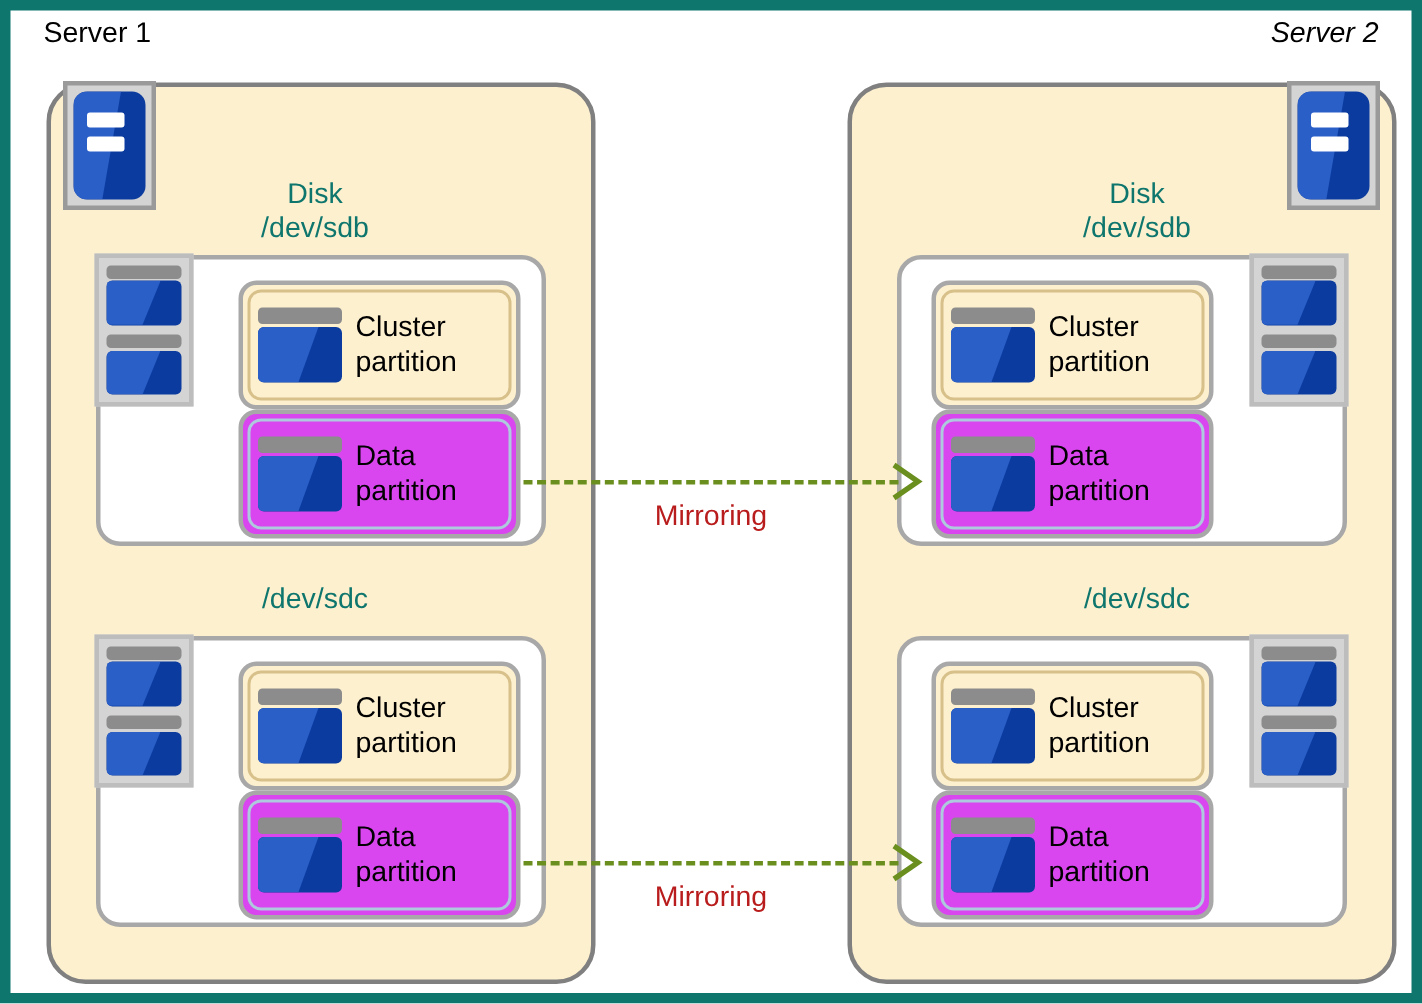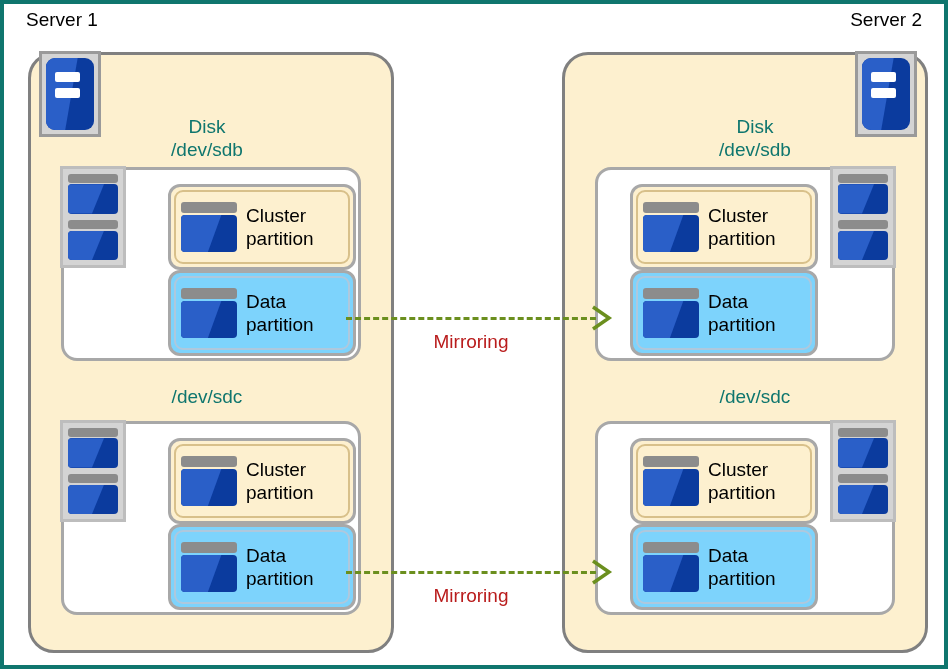--- a/index.html
+++ b/index.html
@@ -10,34 +10,34 @@
   body {
     font-family: "Liberation Sans", sans-serif;
   }
 
   #canvas {
     position: relative;
     width: 948px;
     height: 669px;
     background: #ffffff;
     box-sizing: border-box;
-    border: 4px solid #0f766e;
+    border: 7px solid #0f766e;
     overflow: hidden;
   }
 
   
   .server-label {
     position: absolute;
     font-size: 19px;
     color: #000000;
     white-space: nowrap;
     line-height: 1;
   }
   #server1-label { left: 22px;  top: 6px; }
-  #server2-label { right: 22px; top: 6px; }
+  #server2-label { right: 22px; top: 6px; font-style: italic; }
 
   
   .server-card {
     position: absolute;
     top: 48px;
     width: 366px;
     height: 601px;
     background: #fdf0cf;
     border: 3px solid #808080;
     border-radius: 26px;
@@ -166,35 +166,34 @@
   .part-box {
     position: absolute;
     width: 188px;
     height: 86px;
     border-radius: 12px;
     box-sizing: border-box;
     border: 3px solid #a8a8a8;
     display: flex;
     align-items: center;
     padding: 0 8px 0 10px;
-    margin-left: 12px;
   }
   .part-box .inner-ring {
     position: absolute;
     left: 3px; top: 3px; right: 3px; bottom: 3px;
     border-radius: 9px;
     box-sizing: border-box;
     pointer-events: none;
   }
   .part-box.cluster {
     background: #fdf0cf;
   }
   .part-box.cluster .inner-ring { border: 2px solid #d8c08a; }
   .part-box.data {
-    background: #7dd3fc;
+    background: #d946ef;
   }
   .part-box.data .inner-ring { border: 2px solid #aec8dd; }
 
   .part-box .glyph {
     position: relative;
     width: 56px;
     height: 50px;
     flex: 0 0 56px;
     z-index: 2;
   }

